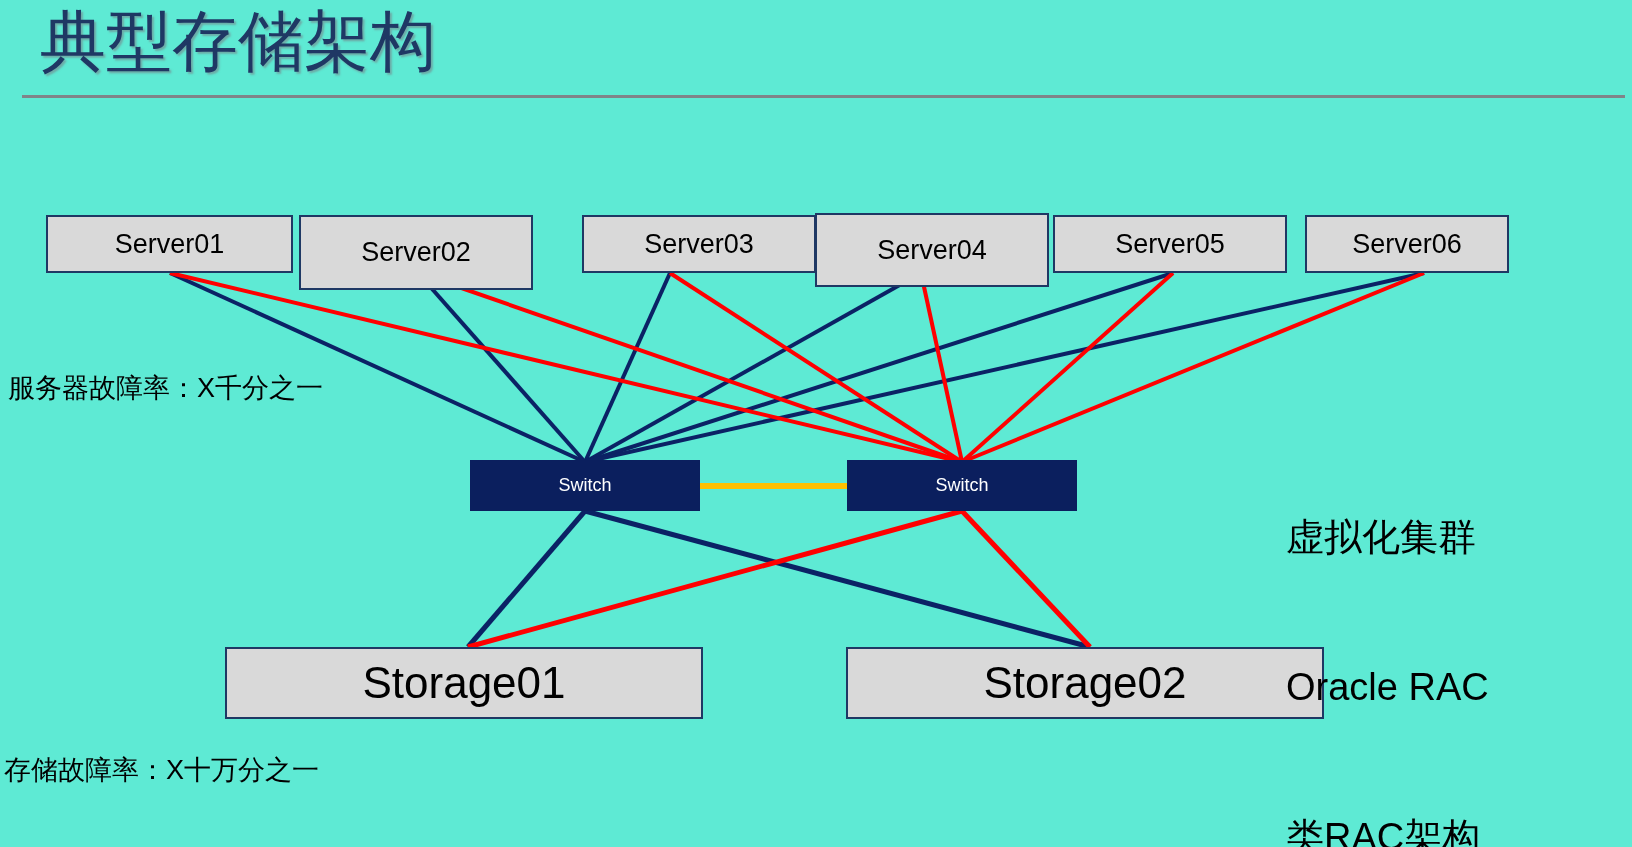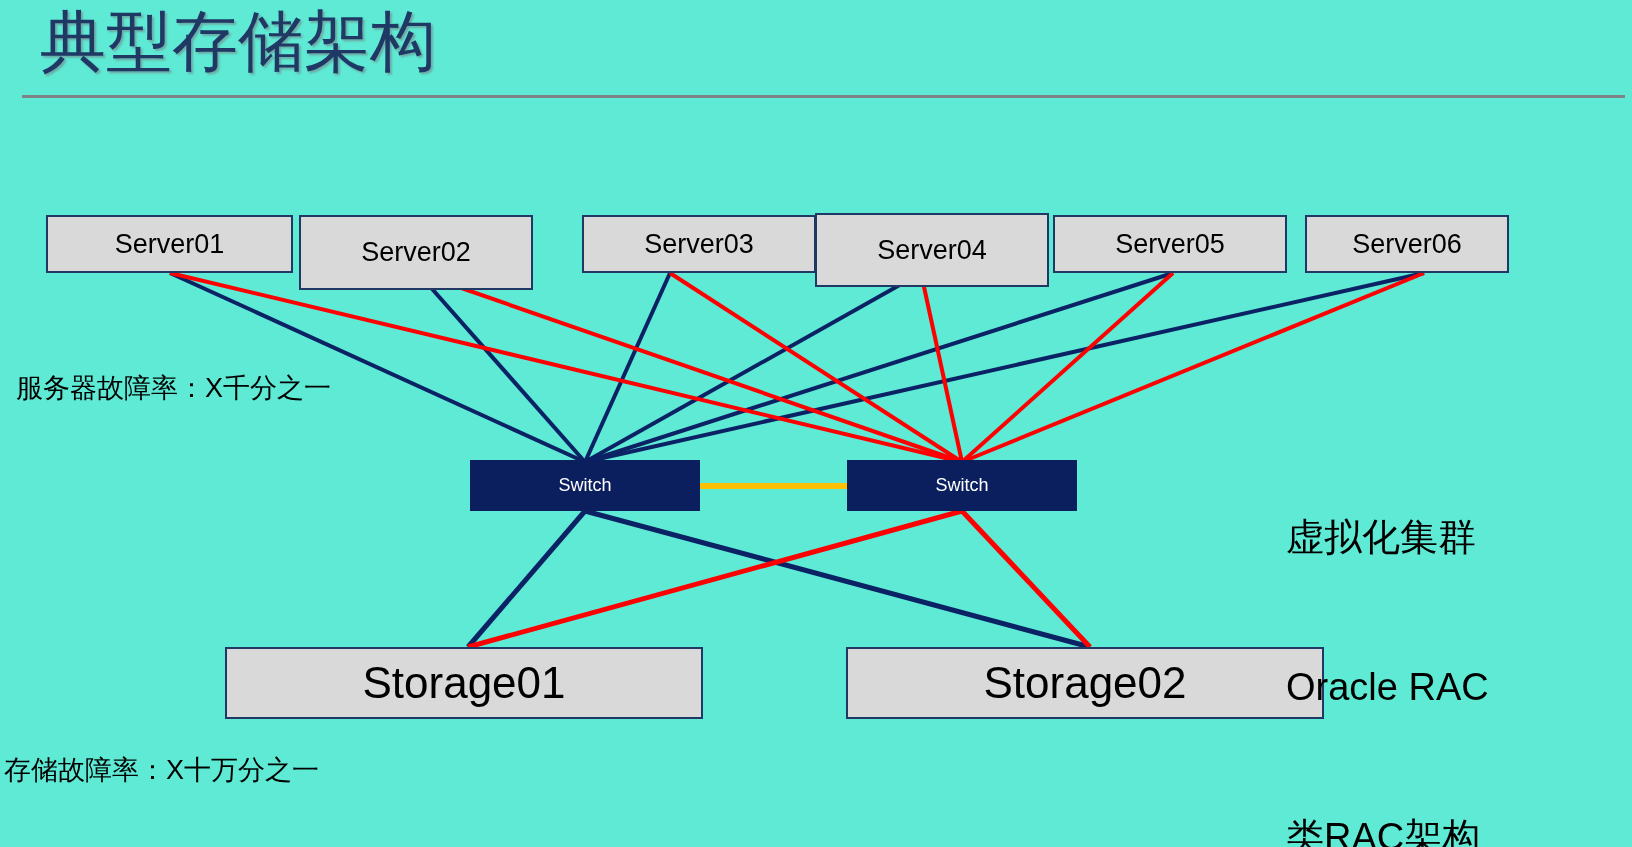--- a/index.html
+++ b/index.html
@@ -78,21 +78,21 @@
     height: 51px;
   }
 
   
   .annot {
     position: absolute;
     color: #000000;
     white-space: pre;
   }
   #annot-server-rate {
-    left: 16px;
+    left: 8px;
     top: 370px;
     font-size: 27px;
     line-height: 36px;
   }
   #annot-storage-rate {
     left: 4px;
     top: 752px;
     font-size: 27px;
     line-height: 36px;
   }

